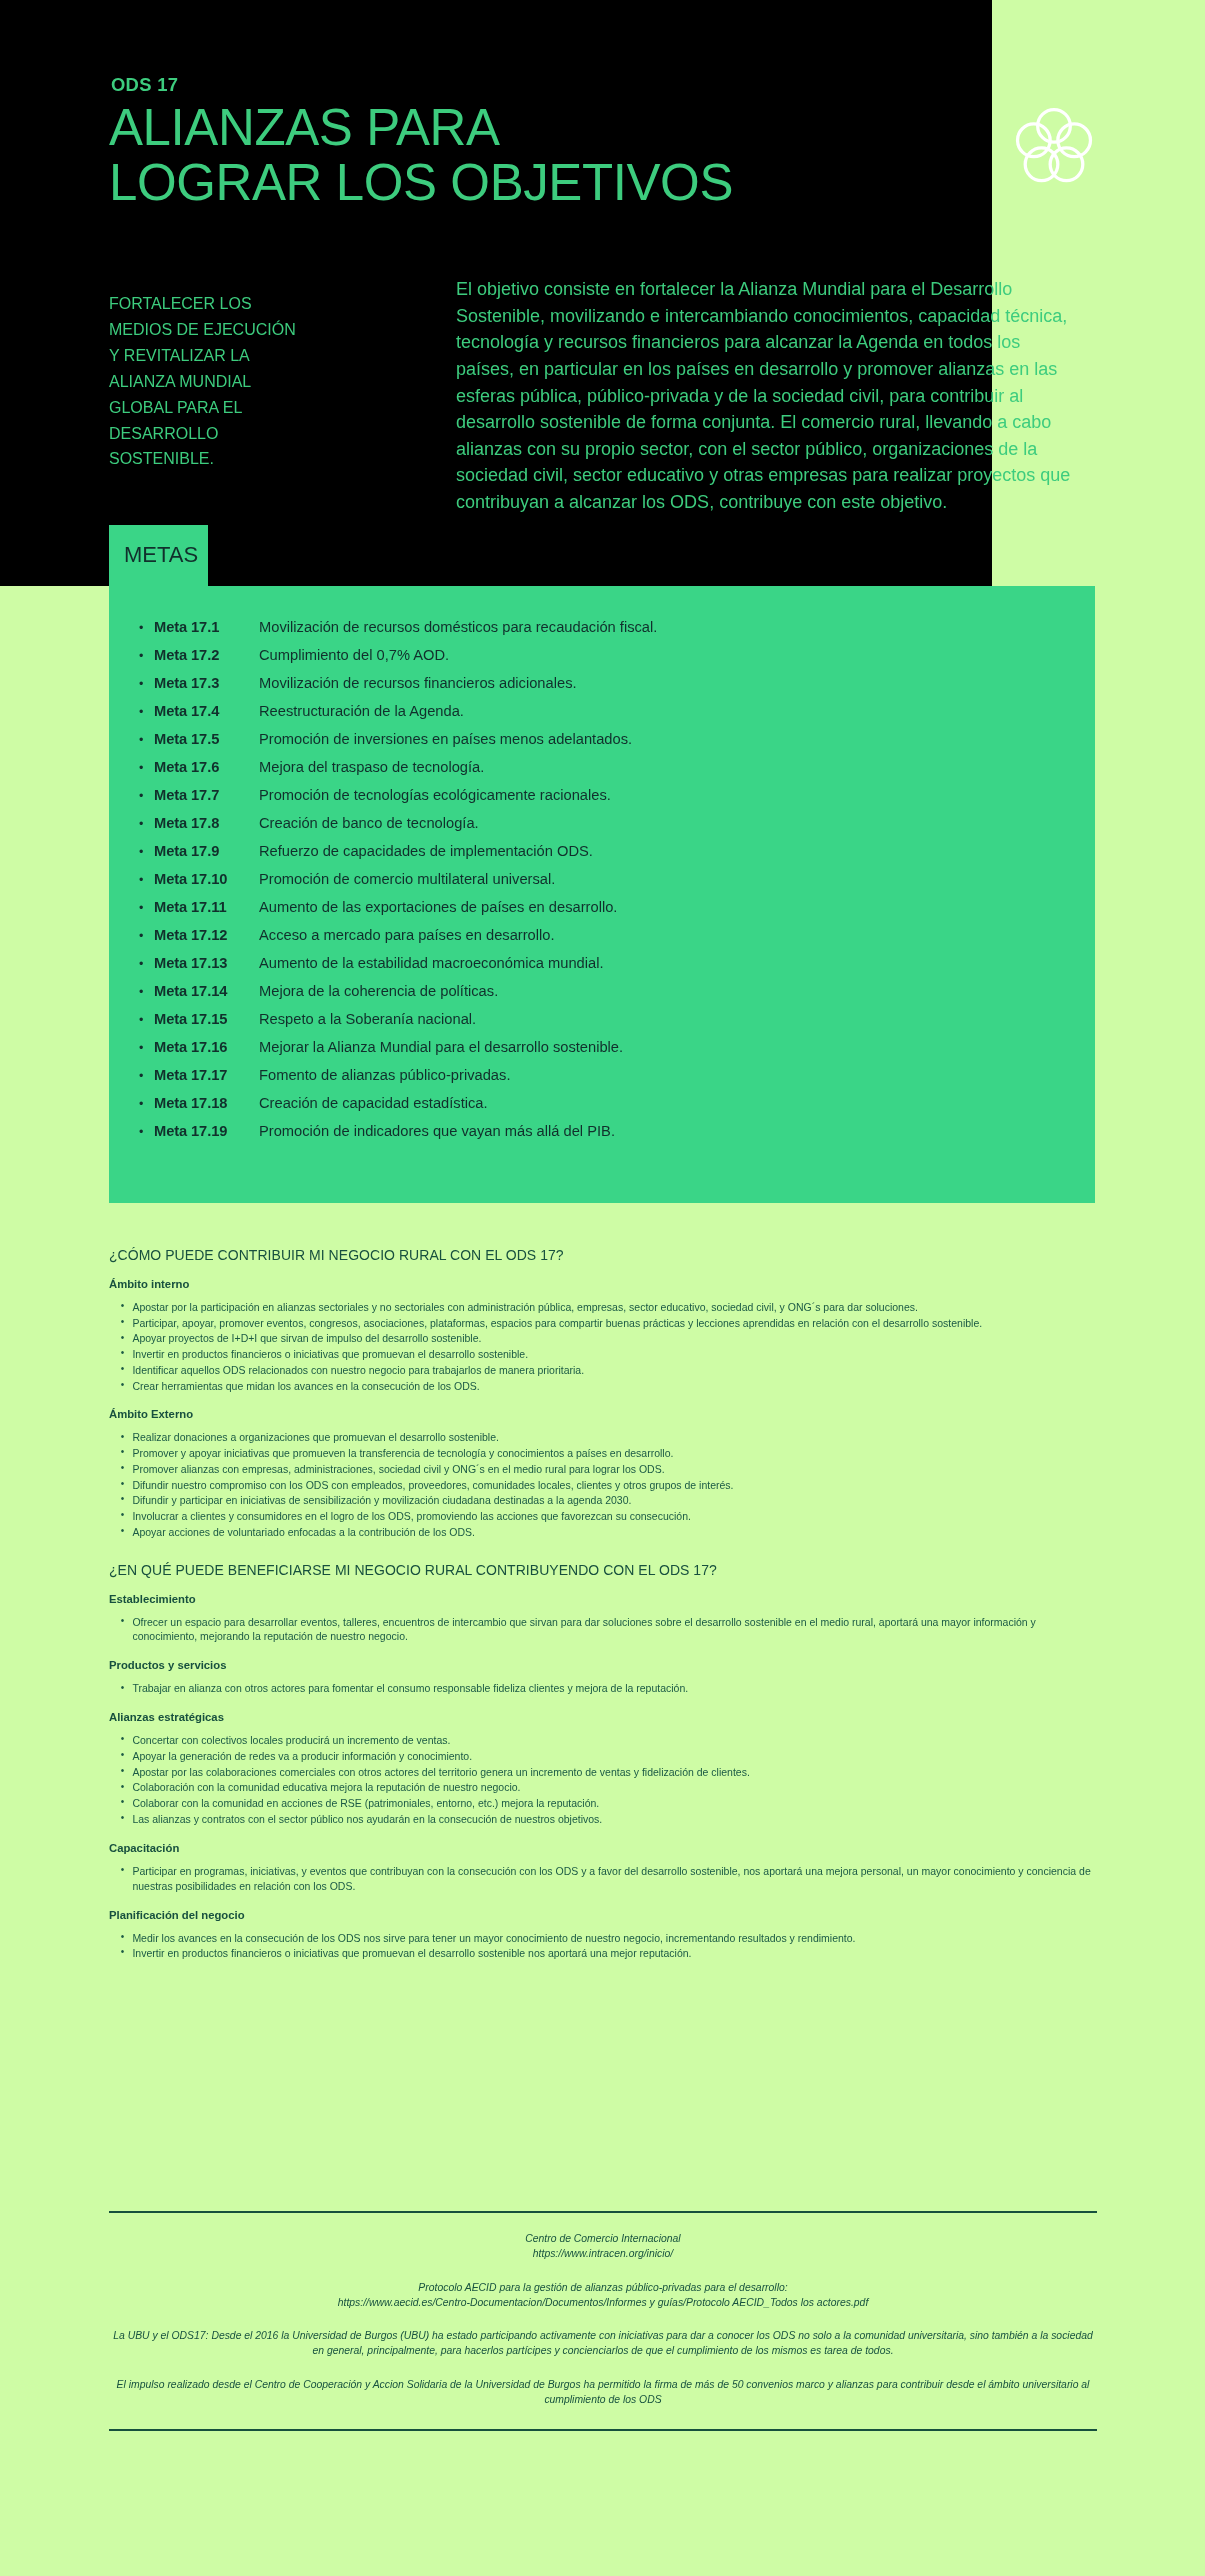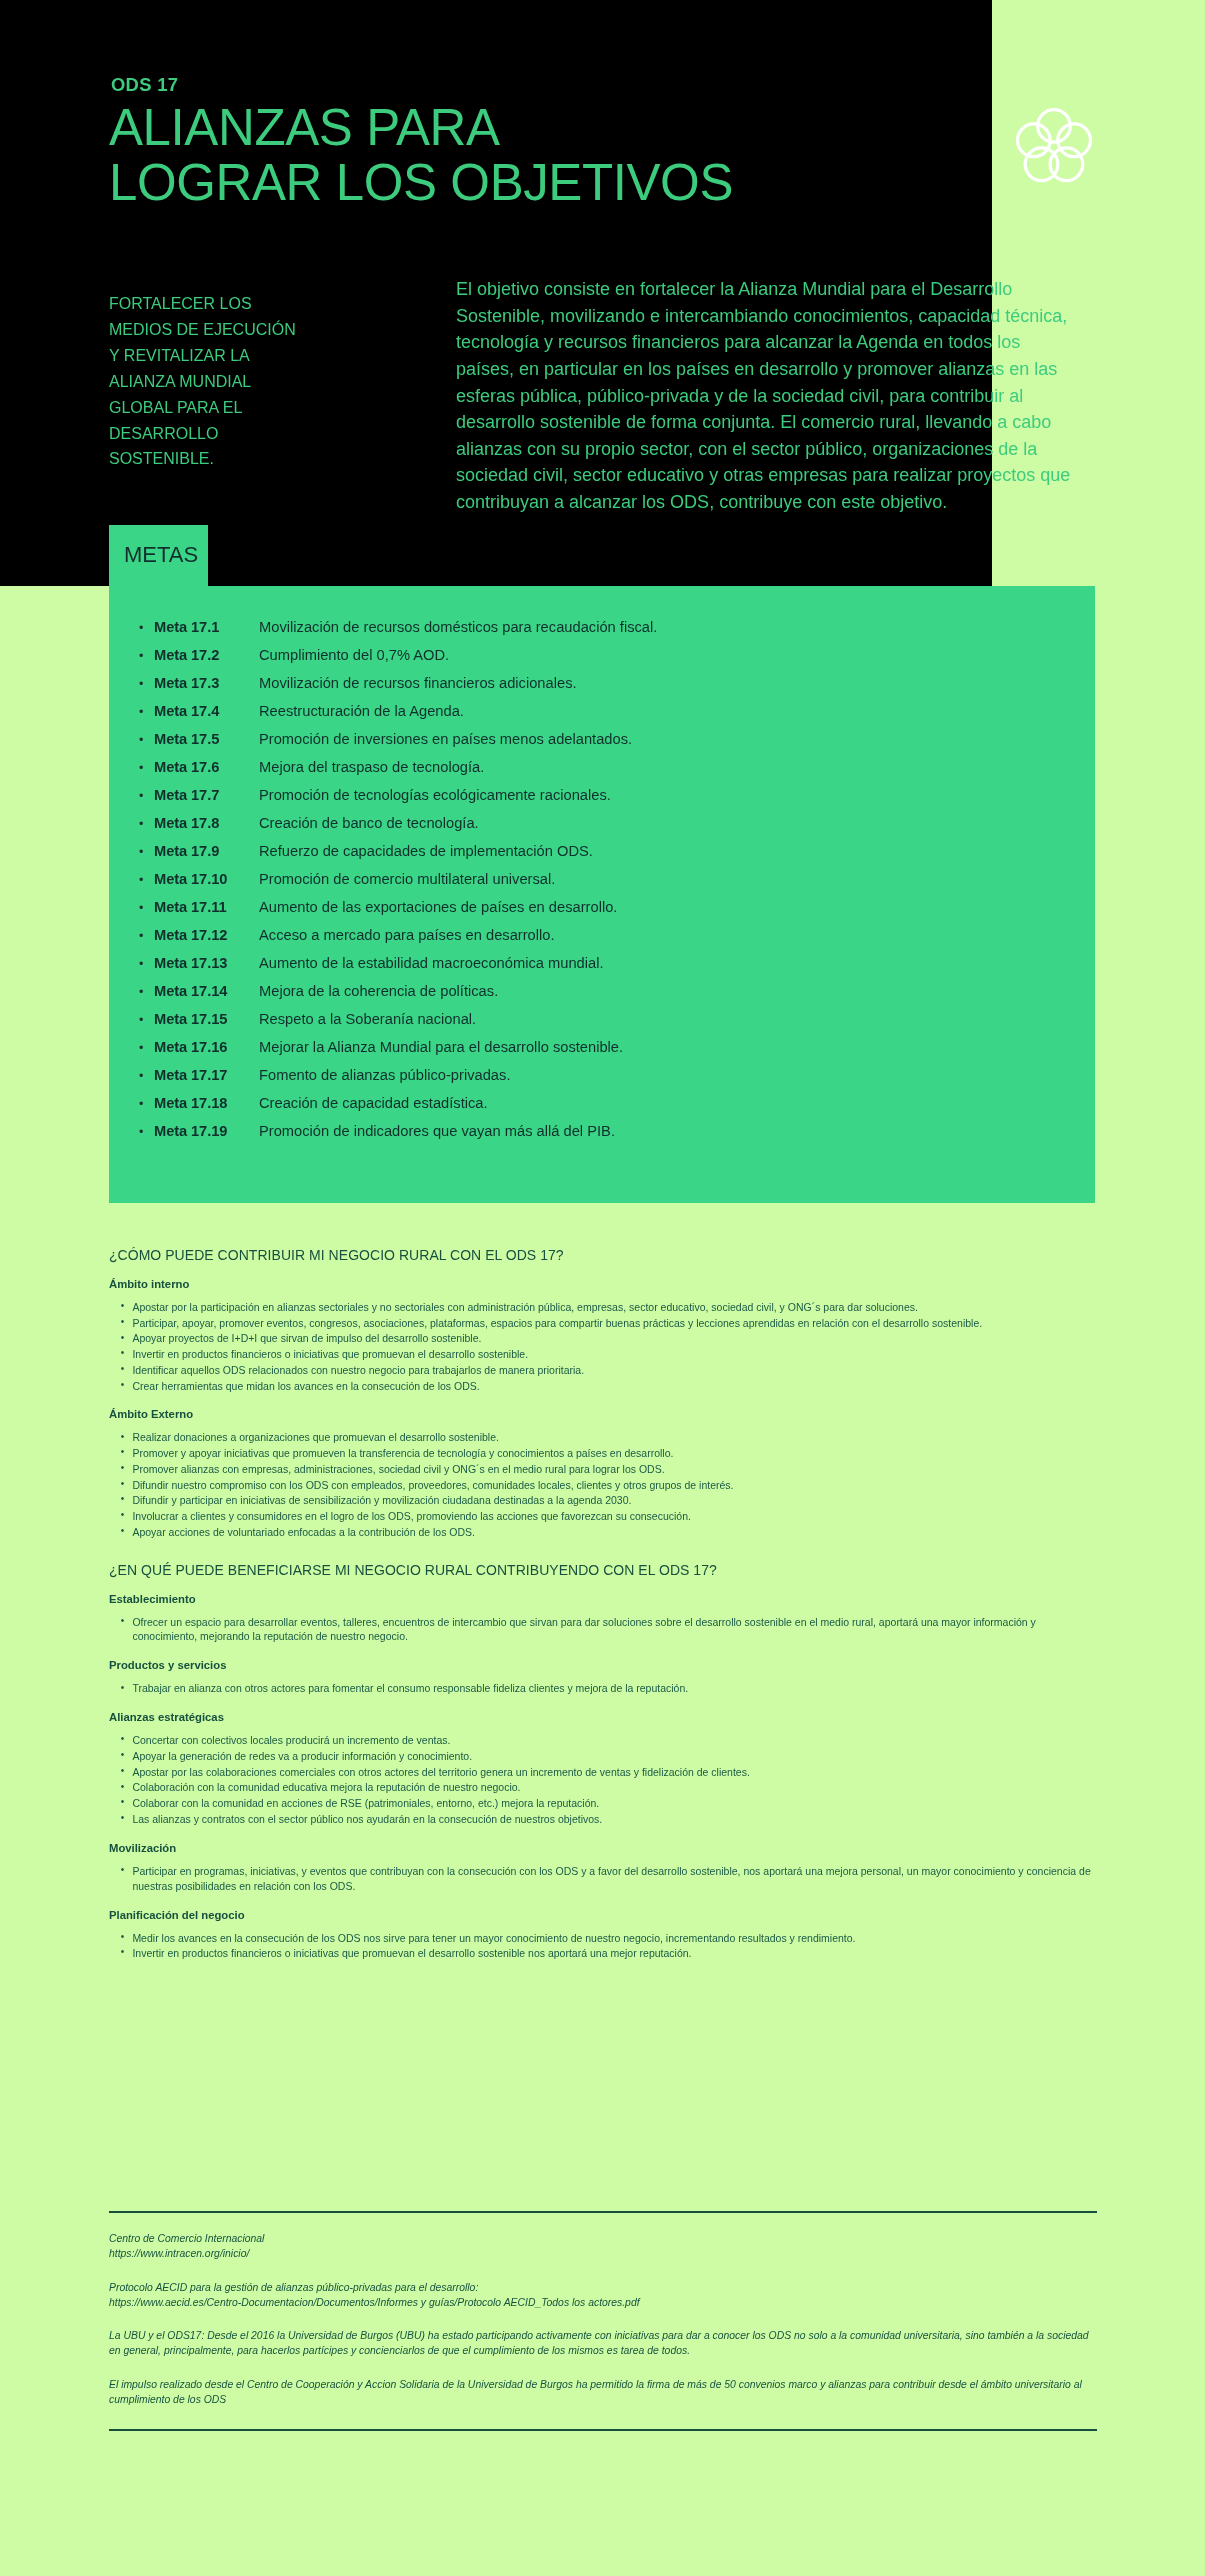--- a/index.html
+++ b/index.html
@@ -177,20 +177,21 @@
     width: 100%;
     height: 1.7px;
     background: #16503d;
   }
   .footer-block {
     margin-top: 18.4px;
     font-size: 10.4px;
     font-style: italic;
     line-height: 1.45;
     color: #17523f;
+    text-align: center;
   }
   .footer-block .link {
     display: block;
   }
   .footer-block .lead-underline { }
   .rule-bottom { margin-top: 22px; }
 </style>
 </head>
 <body>
 
@@ -361,21 +362,21 @@
       </ul>
       <div class="sub-head">Alianzas estratégicas</div>
       <ul class="bullets">
         <li>Concertar con colectivos locales producirá un incremento de ventas.</li>
         <li>Apoyar la generación de redes va a producir información y conocimiento.</li>
         <li>Apostar por las colaboraciones comerciales con otros actores del territorio genera un incremento de ventas y fidelización de clientes.</li>
         <li>Colaboración con la comunidad educativa mejora la reputación de nuestro negocio.</li>
         <li>Colaborar con la comunidad en acciones de RSE (patrimoniales, entorno, etc.) mejora la reputación.</li>
         <li>Las alianzas y contratos con el sector público nos ayudarán en la consecución de nuestros objetivos.</li>
       </ul>
-      <div class="sub-head">Movilización</div>
+      <div class="sub-head">Capacitación</div>
       <ul class="bullets">
         <li>Participar en programas, iniciativas, y eventos que contribuyan con la consecución con los ODS y a favor del desarrollo sostenible, nos aportará una mejora personal, un mayor conocimiento y conciencia de nuestras posibilidades en relación con los ODS.</li>
       </ul>
       <div class="sub-head">Planificación del negocio</div>
       <ul class="bullets">
         <li>Medir los avances en la consecución de los ODS nos sirve para tener un mayor conocimiento de nuestro negocio, incrementando resultados y rendimiento.</li>
         <li>Invertir en productos financieros o iniciativas que promuevan el desarrollo sostenible nos aportará una mejor reputación.</li>
       </ul>
     </div>
 </div>

